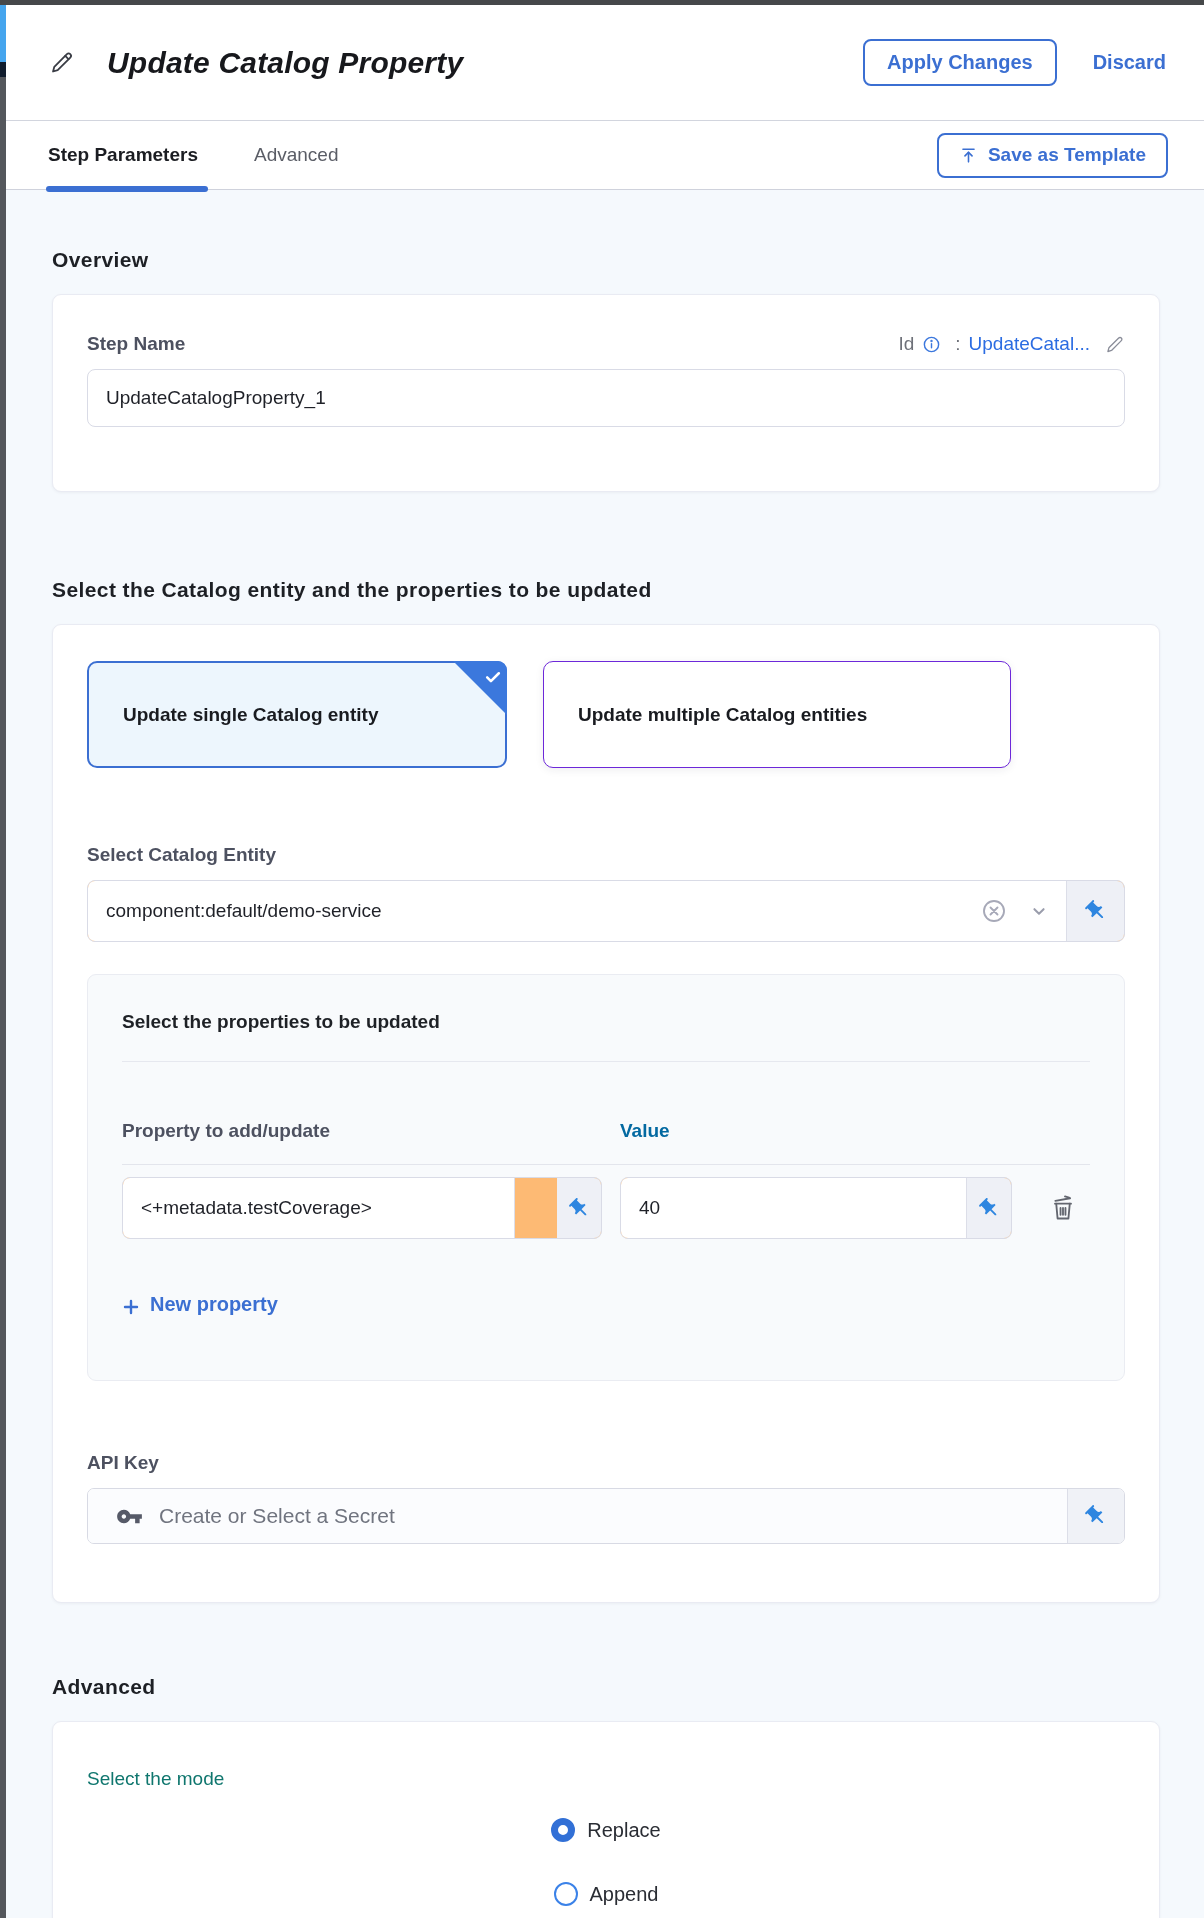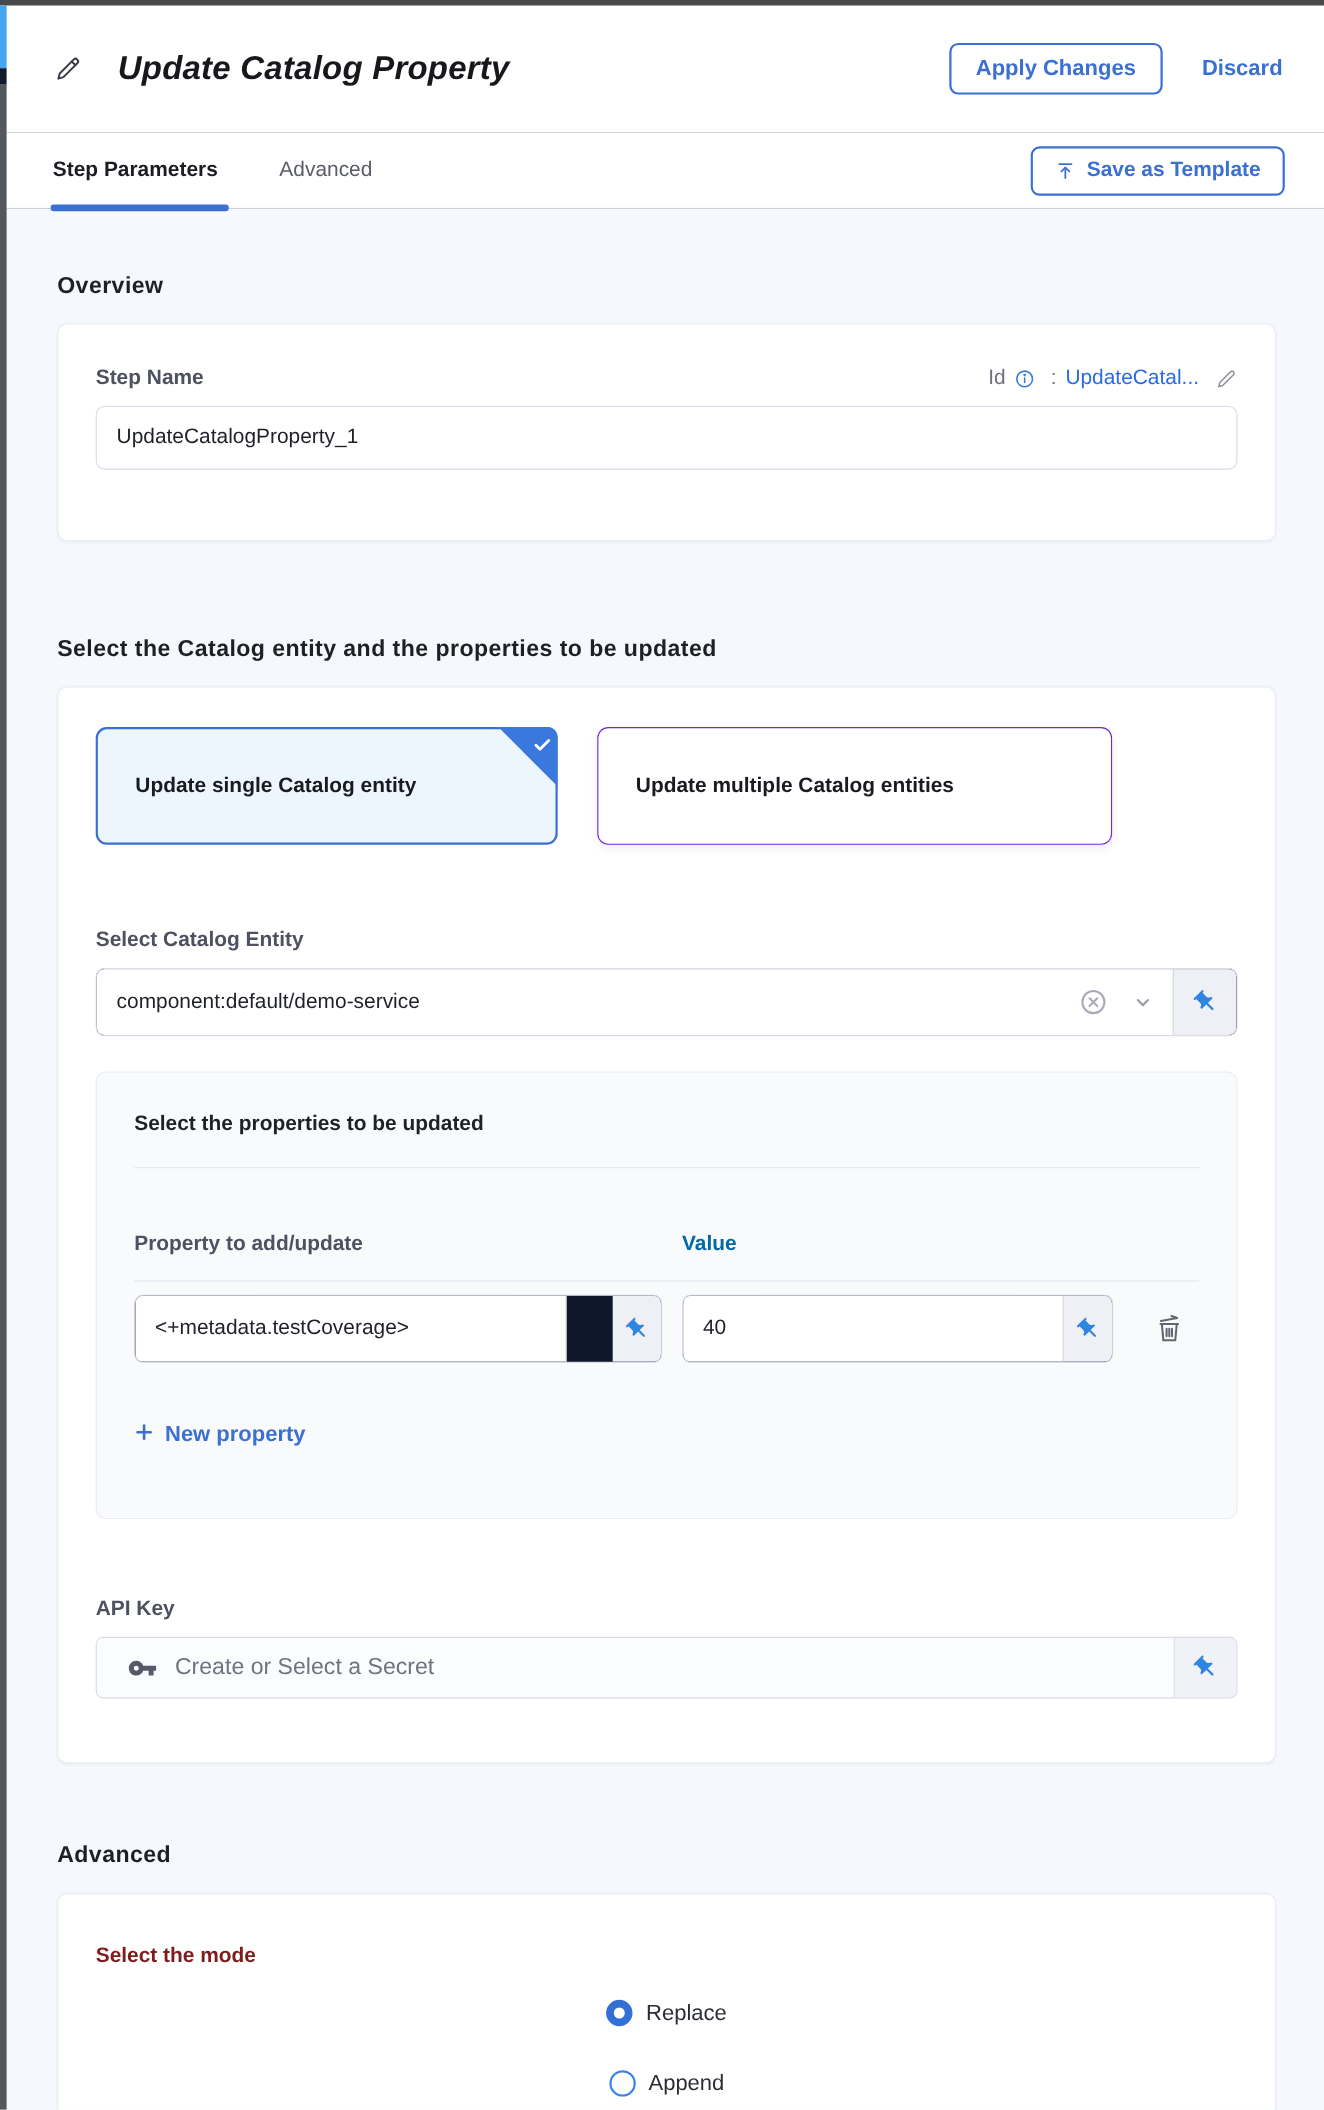--- a/index.html
+++ b/index.html
@@ -60,51 +60,51 @@
   .option-row { display:flex; gap:36px; }
   .option-card { height:107px; border-radius:10px; display:flex; align-items:center; padding:0 34px; font-size:19px; font-weight:700; color:#191b20; cursor:pointer; position:relative; }
   .option-selected { background:#edf6fd; border:2px solid #3b6fd2; width:420px; }
   .option-unselected { background:#fff; border:1px solid #6d28d9; box-shadow:0 2px 8px rgba(40,41,61,.08); width:468px; }
   .corner-check { position:absolute; top:-2px; right:-2px; width:54px; height:54px; background:#3b78dd;
     clip-path:polygon(0 0, 100% 0, 100% 100%); border-top-right-radius:9px; }
   .corner-check svg { position:absolute; top:6px; right:4px; }
 
   .entity-select-label { margin-top:76px; }
 
-  .input-group { display:flex; margin-top:14px; border:1px solid #d9dbe6; border-radius:8px; overflow:hidden; background:#0f172a; }
+  .input-group { display:flex; margin-top:14px; border:1px solid #d9dbe6; border-radius:8px; overflow:hidden; background:#fdba74; }
   .ig-main { flex:1; display:flex; align-items:center; background:#fff; border-right:1px solid #dcdee8; padding:0 16px 0 18px; }
   .ig-text { font-size:19px; color:#1f2128; flex:1; }
   .ig-pin { width:57px; display:flex; align-items:center; justify-content:center; background:#eef0f6; cursor:pointer; }
   .select-group { height:62px; }
   .select-icons { display:flex; align-items:center; gap:20px; }
 
   
   .props-panel { margin-top:32px; background:#f8fafc; border:1px solid #eaecf2; border-radius:9px; padding:36px 34px 64px 34px; }
   .props-heading { font-size:19px; font-weight:700; color:#1e2126; }
   .props-divider { border-bottom:1px solid #e6e8ef; margin-top:28px; }
   .props-cols { display:flex; margin-top:58px; }
   .col-prop { width:498px; font-size:19px; font-weight:600; color:#4d5160; }
   .col-val { font-size:19px; font-weight:600; color:#0369a1; }
   .cols-divider { border-bottom:1px solid #e3e5ec; margin-top:22px; }
   .prop-row { display:flex; align-items:center; margin-top:12px; }
   .prop-group { width:480px; height:62px; margin-top:0;gap:42px; }
   .prop-gap { width:18px; }
   .val-group { width:392px; height:62px; margin-top:0; }
   .pin-small { width:44px; }
   .trash-btn { margin-left:36px; background:none; border:none; cursor:pointer; display:flex; }
-  .new-prop { margin-top:54px; display:flex; align-items:flex-start; gap:10px; color:#3b6fd2; font-size:20px; font-weight:700; cursor:pointer; background:none; border:none; font-family:inherit; }
+  .new-prop { margin-top:54px; display:flex; align-items:flex-end; gap:10px; color:#3b6fd2; font-size:20px; font-weight:700; cursor:pointer; background:none; border:none; font-family:inherit; }
 
   .apikey-label { margin-top:71px; }
   .apikey-field { display:flex; margin-top:14px; border:1px solid #d8dae4; border-radius:7px; overflow:hidden; height:56px; cursor:pointer; }
   .apikey-main { flex:1; background:#fbfcfe; display:flex; align-items:center; gap:16px; padding:0 24px 0 28px; }
   .apikey-placeholder { font-size:21px; color:#70747f; }
   .apikey-pin { width:57px; background:#f0f2f7; border-left:1px solid #dcdee8; display:flex; align-items:center; justify-content:center; cursor:pointer; }
 
   
-  .mode-label { font-size:19px; font-weight:700; color:#7f1d1d; }
+  .mode-label { font-size:19px; font-weight:400; color:#0f766e; }
   .radio-row { display:flex; align-items:center; margin-top:28px; gap:40px;flex-direction:column; }
   .radio-opt { display:flex; align-items:center; gap:12px; cursor:pointer; }
   .radio-circle { width:24px; height:24px; border-radius:50%; background:#fff; }
   .radio-on { border:7px solid #3270d6; }
   .radio-off { border:2px solid #3b82e8; }
   .radio-text { font-size:20px; color:#2a2d34; }
 </style>
 </head>
 <body>
 

